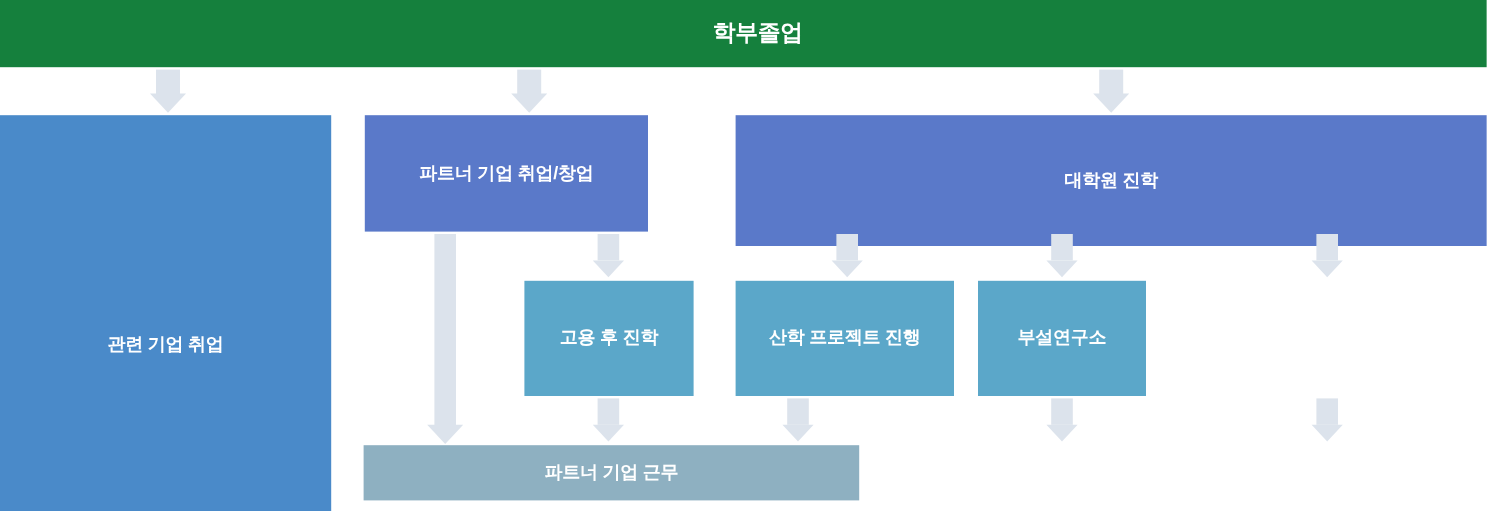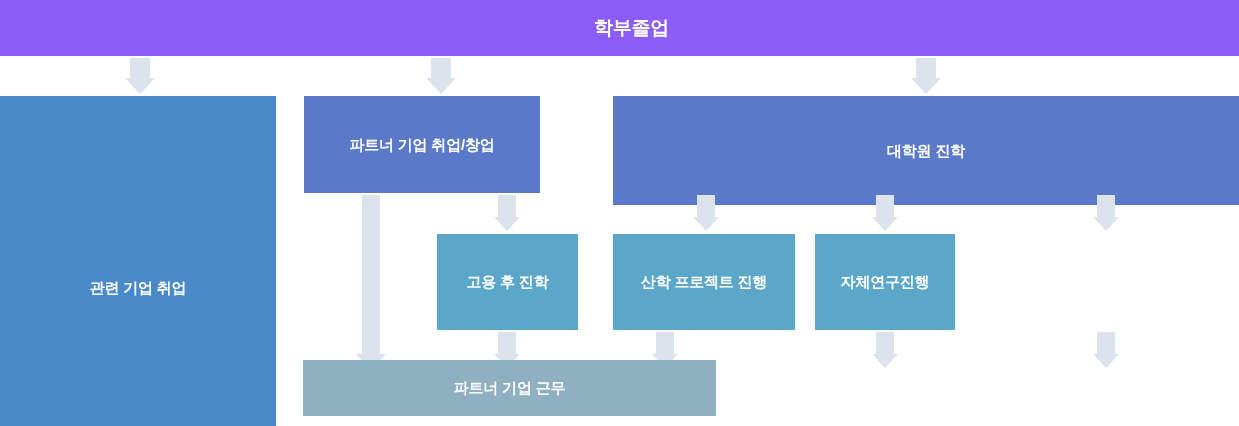--- a/index.html
+++ b/index.html
@@ -25,21 +25,21 @@
     align-items: center;
     justify-content: center;
     text-align: center;
     color: #ffffff;
     font-weight: bold;
     letter-spacing: -0.2px;
     line-height: 1.2;
     user-select: none;
   }
 
-  .node.header   { background: #8b5cf6; font-size: 19px; padding-left: 24px; }
+  .node.header   { background: #15803d; font-size: 19px; padding-left: 24px; }
   .node.primary  { background: #4a8ac9; font-size: 15px; }
   .node.option   { background: #5a79c9; font-size: 15px; }
   .node.detail   { background: #5ba7c9; font-size: 15px; }
   .node.outcome  { background: #8eb0c1; font-size: 15px; }
 
   
   .arrow {
     position: absolute;
     pointer-events: none;
   }
@@ -117,21 +117,21 @@
 
   <div class="arrow small" style="left:1081px; top:195px; width:50px; height:36px;">
     <div class="shaft" style="width:18px; height:22px;"></div>
     <div class="head"></div>
   </div>
 
   <div class="node detail" style="left:613px; top:234px; width:182px; height:96px;">산학 프로젝트 진행</div>
 
   <div class="node detail" style="left:437px; top:234px; width:141px; height:96px;">고용 후 진학</div>
 
-  <div class="node detail" style="left:815px; top:234px; width:140px; height:96px;">자체연구진행</div>
+  <div class="node detail" style="left:815px; top:234px; width:140px; height:96px;">부설연구소</div>
 
 
   <div class="arrow small" style="left:482px; top:332px; width:50px; height:36px;">
     <div class="shaft" style="width:18px; height:22px;"></div>
     <div class="head"></div>
   </div>
 
   <div class="arrow small" style="left:640px; top:332px; width:50px; height:36px;">
     <div class="shaft" style="width:18px; height:22px;"></div>
     <div class="head"></div>
@@ -140,16 +140,16 @@
   <div class="arrow small" style="left:860px; top:332px; width:50px; height:36px;">
     <div class="shaft" style="width:18px; height:22px;"></div>
     <div class="head"></div>
   </div>
 
   <div class="arrow small" style="left:1081px; top:332px; width:50px; height:36px;">
     <div class="shaft" style="width:18px; height:22px;"></div>
     <div class="head"></div>
   </div>
 
-  <div class="node outcome" style="left:303px; top:360px; width:413px; height:56px;">파트너 기업 근무</div>
+  <div class="node outcome" style="left:303px; top:371px; width:413px; height:46px;">파트너 기업 근무</div>
 
 
 </div>
 
 </body></html>

